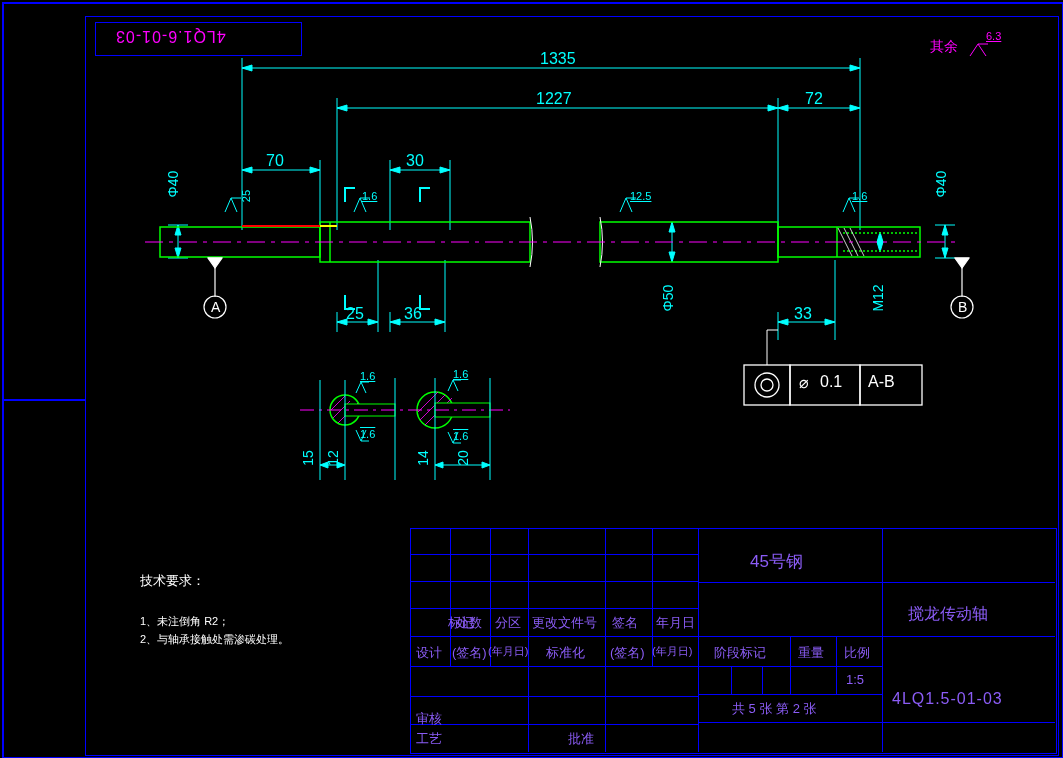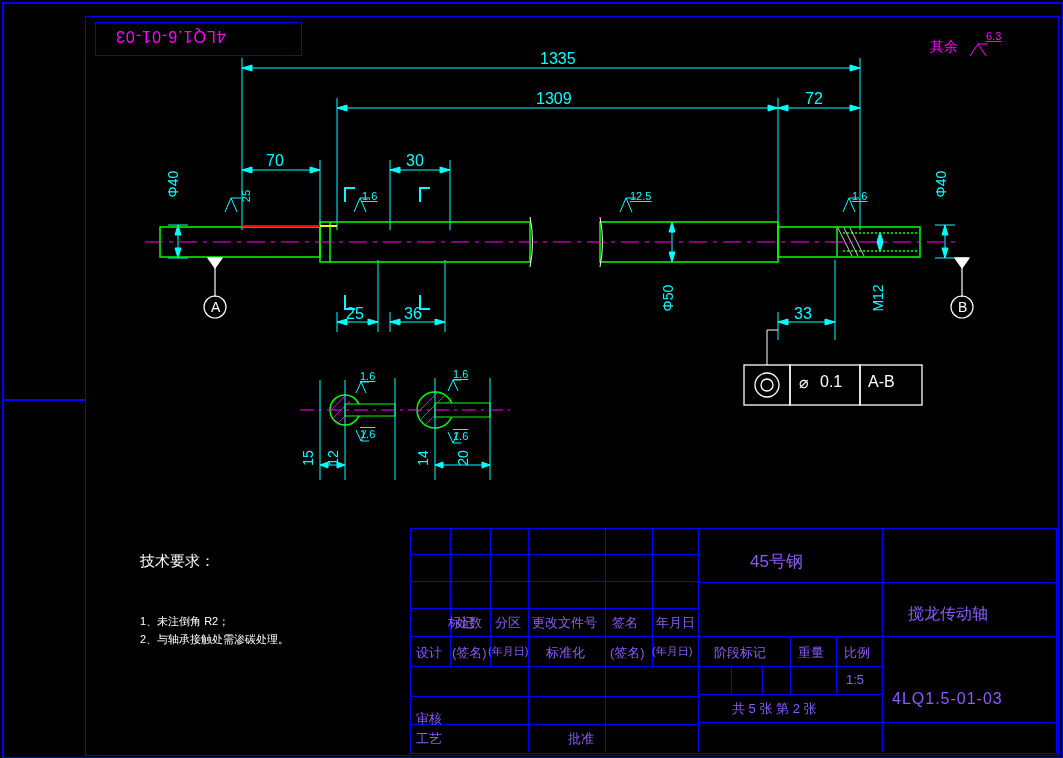--- a/index.html
+++ b/index.html
@@ -228,21 +228,21 @@
 
   <g stroke="#0ff" fill="none" stroke-width="1">
     <path d="M356 393 l5 -11 l5 11 M361 382 l8 0"></path>
     <path d="M356 430 l5 11 l5 -11 M361 441 l8 0"></path>
     <path d="M448 391 l5 -11 l5 11 M453 380 l8 0"></path>
     <path d="M448 432 l5 11 l5 -11 M453 443 l8 0"></path>
   </g>
 </svg>
 
 <div class="label cyan med" style="left:540px;top:50px;">1335</div>
-<div class="label cyan med" style="left:536px;top:90px;">1309</div>
+<div class="label cyan med" style="left:536px;top:90px;">1227</div>
 <div class="label cyan med" style="left:805px;top:90px;">72</div>
 <div class="label cyan med" style="left:266px;top:152px;">70</div>
 <div class="label cyan med" style="left:406px;top:152px;">30</div>
 <div class="label cyan" style="left:160px;top:176px;transform:rotate(-90deg);">Φ40</div>
 <div class="label cyan" style="left:928px;top:176px;transform:rotate(-90deg);">Φ40</div>
 <div class="label cyan small" style="left:240px;top:190px;transform:rotate(-90deg);">25</div>
 <div class="label cyan small" style="left:362px;top:190px;text-decoration:underline;">1.6</div>
 <div class="label cyan small" style="left:630px;top:190px;text-decoration:underline;">12.5</div>
 <div class="label cyan small" style="left:852px;top:190px;text-decoration:underline;">1.6</div>
 <div class="label cyan" style="left:655px;top:290px;transform:rotate(-90deg);">Φ50</div>
@@ -258,21 +258,21 @@
 
 <div class="label cyan" style="left:300px;top:450px;transform:rotate(-90deg);">15</div>
 <div class="label cyan" style="left:325px;top:450px;transform:rotate(-90deg);">12</div>
 <div class="label cyan" style="left:455px;top:450px;transform:rotate(-90deg);">20</div>
 <div class="label cyan" style="left:415px;top:450px;transform:rotate(-90deg);">14</div>
 <div class="label cyan small" style="left:360px;top:370px;text-decoration:underline;">1.6</div>
 <div class="label cyan small" style="left:453px;top:368px;text-decoration:underline;">1.6</div>
 <div class="label cyan small" style="left:360px;top:428px;text-decoration:overline;">1.6</div>
 <div class="label cyan small" style="left:453px;top:430px;text-decoration:overline;">1.6</div>
 
-<div class="label white" style="left:140px;top:552px;font-size:15px;">技术要求：</div>
+<div class="label white" style="left:140px;top:572px;font-size:13px;">技术要求：</div>
 <div class="label white small" style="left:140px;top:614px;">1、未注倒角 R2；</div>
 <div class="label white small" style="left:140px;top:632px;">2、与轴承接触处需渗碳处理。</div>
 
 <div class="frame" style="left:410px;top:528px;width:645px;height:224px;"></div>
 
 <div class="tb-line" style="left:410px;top:608px;width:288px;height:1px;"></div>
 <div class="tb-line" style="left:410px;top:554px;width:288px;height:1px;"></div>
 <div class="tb-line" style="left:410px;top:581px;width:288px;height:1px;"></div>
 <div class="tb-line" style="left:410px;top:636px;width:645px;height:1px;"></div>
 <div class="tb-line" style="left:410px;top:666px;width:472px;height:1px;"></div>

